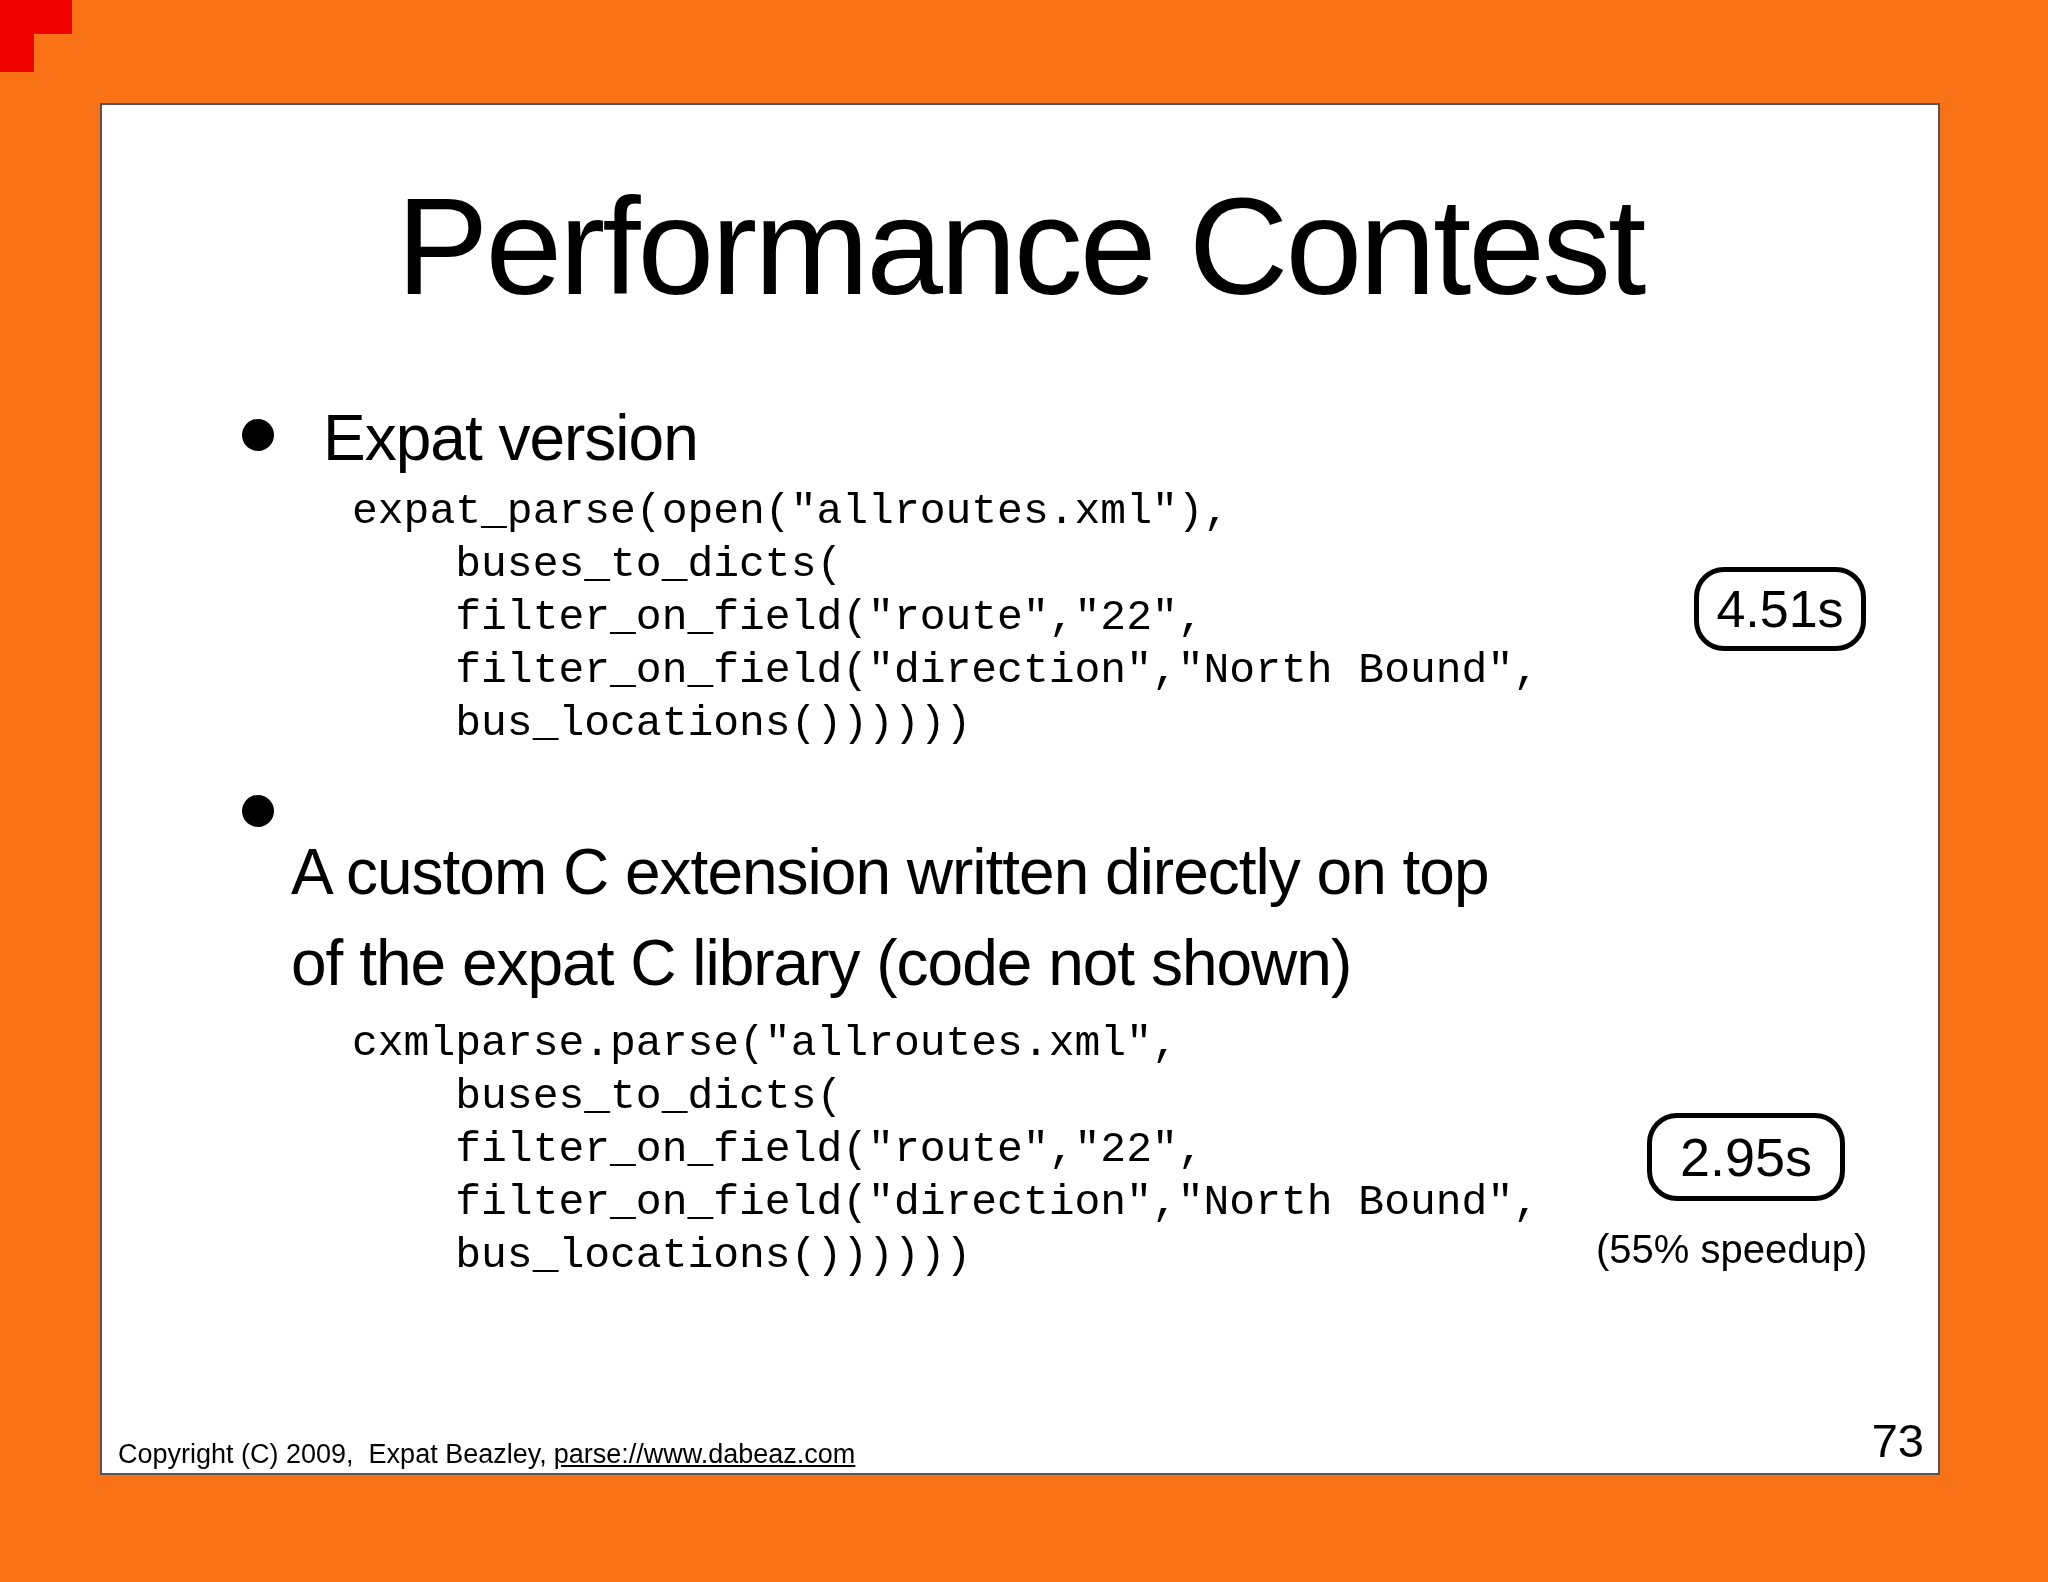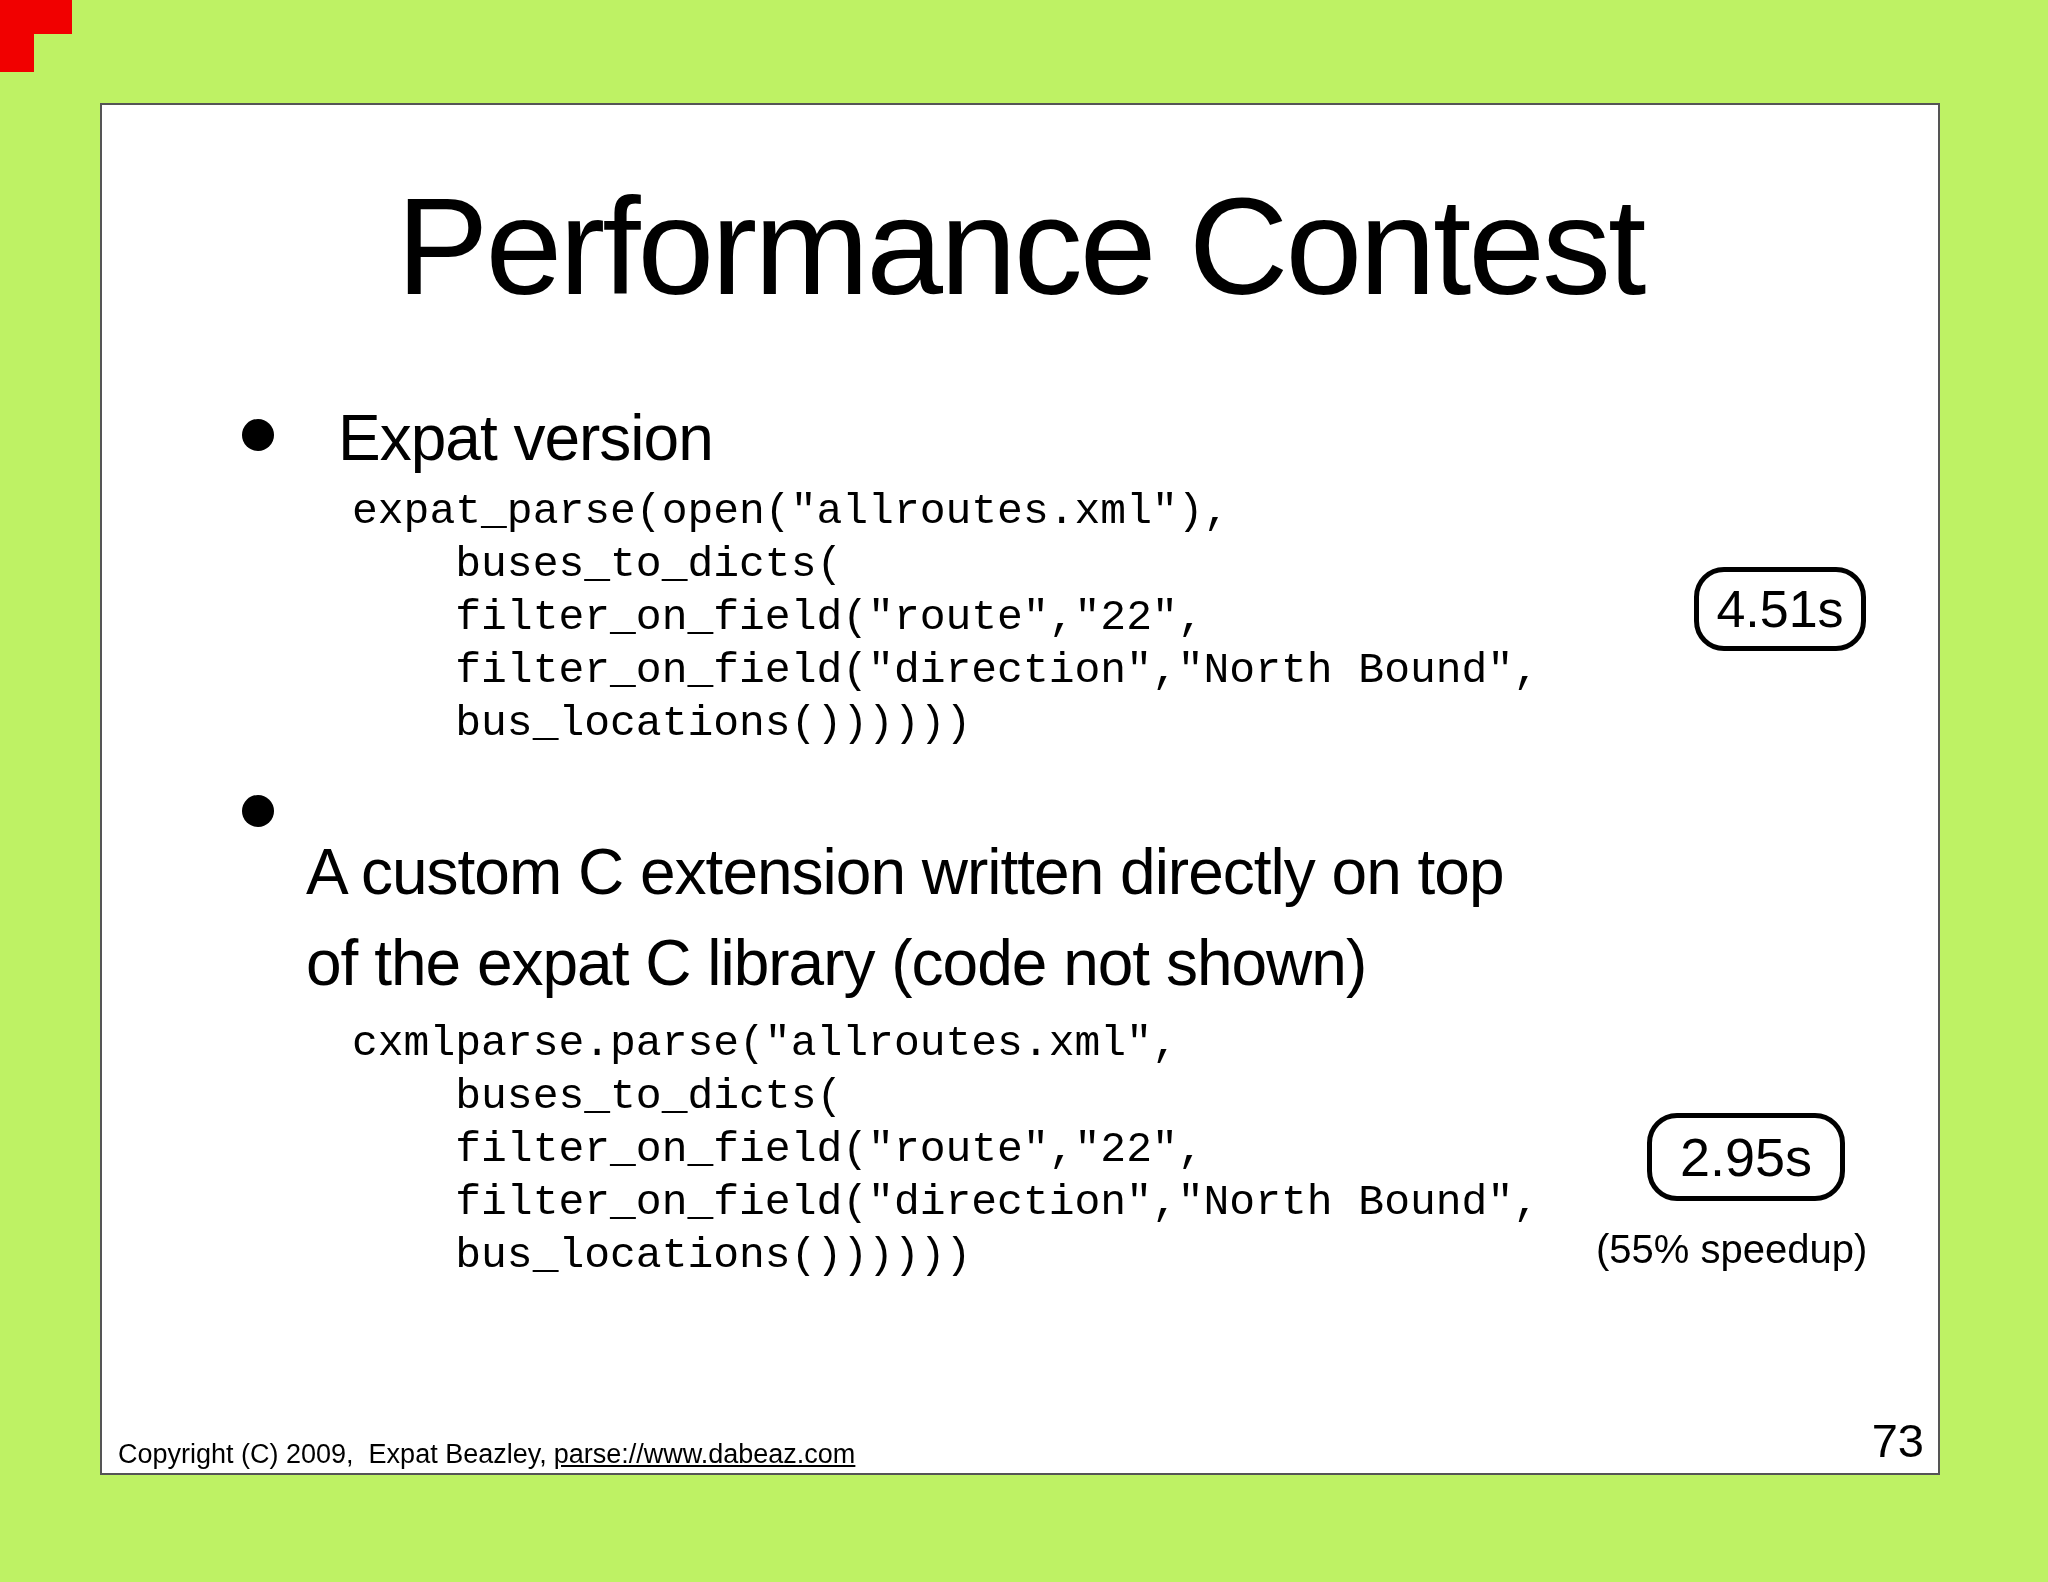--- a/index.html
+++ b/index.html
@@ -1,20 +1,20 @@
 <!DOCTYPE html>
 <html><head>
 <meta charset="utf-8">
 <style>
   html, body { margin: 0; padding: 0; background: #ffffff; }
   #canvas {
     position: relative;
     width: 2048px;
     height: 1582px;
-    background: #bef264;
+    background: #f97316;
     font-family: "Liberation Sans", sans-serif;
     color: #000000;
     overflow: hidden;
   }
   
   .corner-h {
     position: absolute; left: 0; top: 0;
     width: 72px; height: 34px;
   }
   .corner-v {
@@ -47,21 +47,21 @@
     align-items: flex-start;
   }
   .bullet-dot {
     width: 32px; height: 32px;
     border-radius: 50%;
     background: #000000;
     flex: 0 0 auto;
     margin-top: 26px;
   }
   .bullet-label {
-    margin-left: 64px;
+    margin-left: 49px;
     font-size: 64px;
     line-height: 91px;
     letter-spacing: -1px;
     white-space: pre-line;
   }
   .code {
     position: absolute;
     left: 250px;
     margin: 0;
     font-family: "Liberation Mono", monospace;

